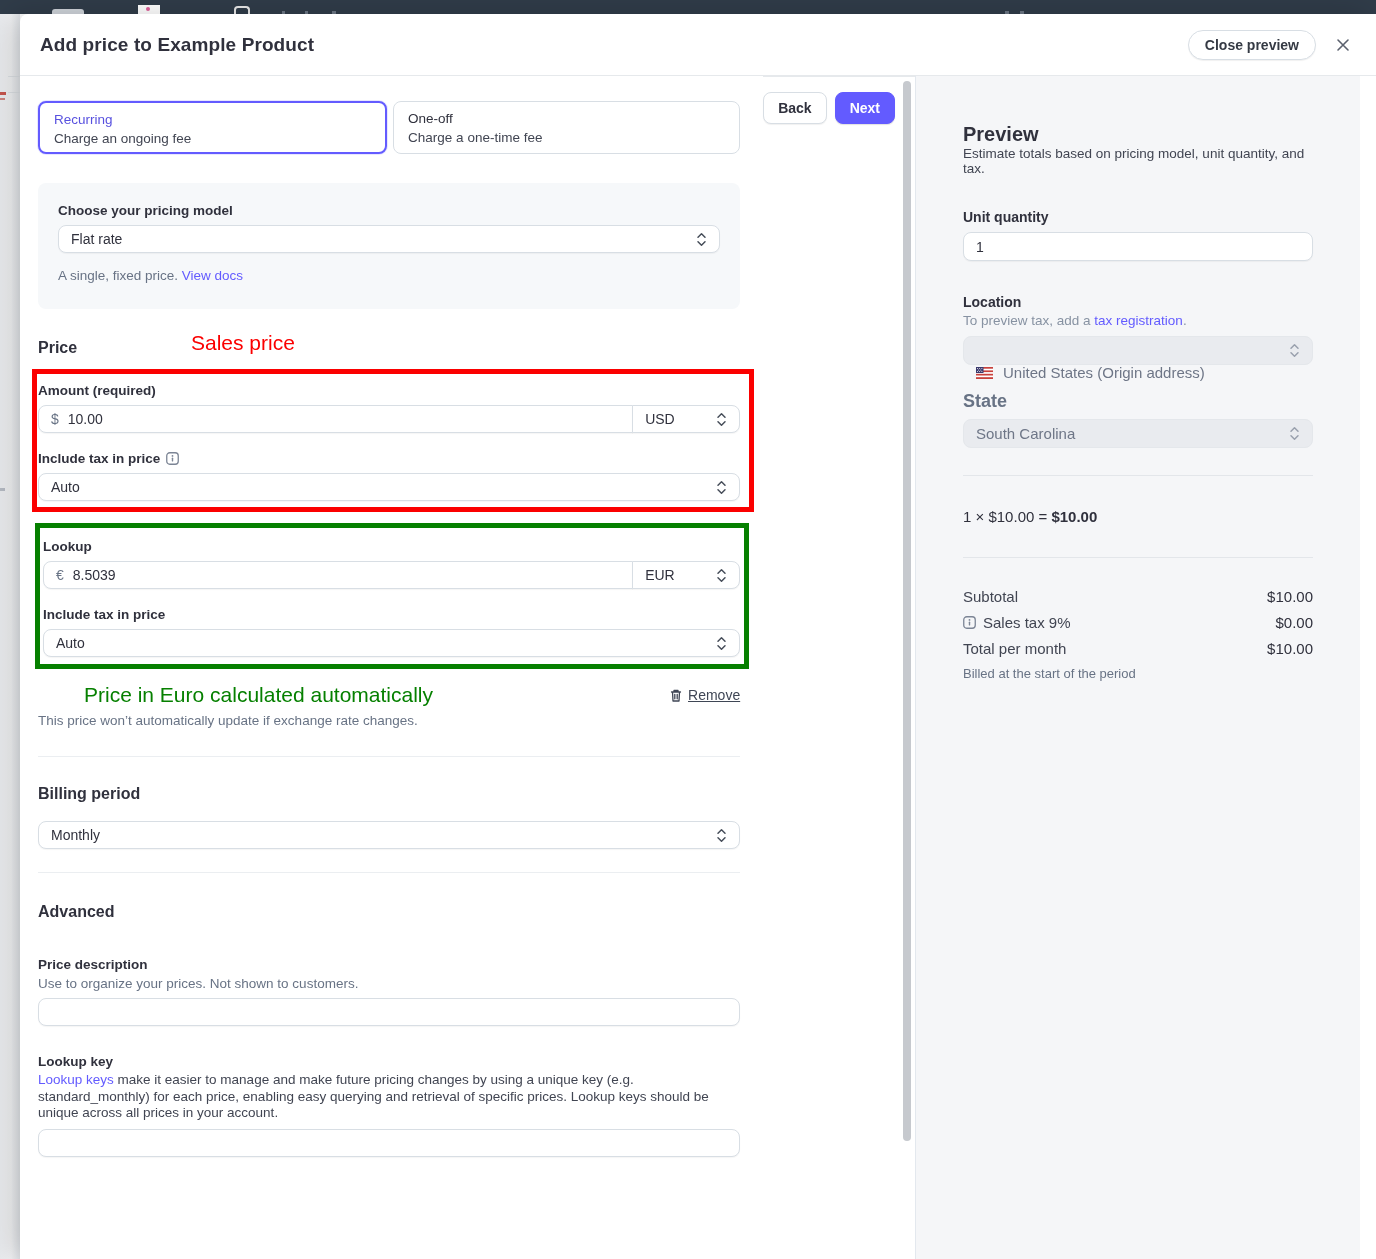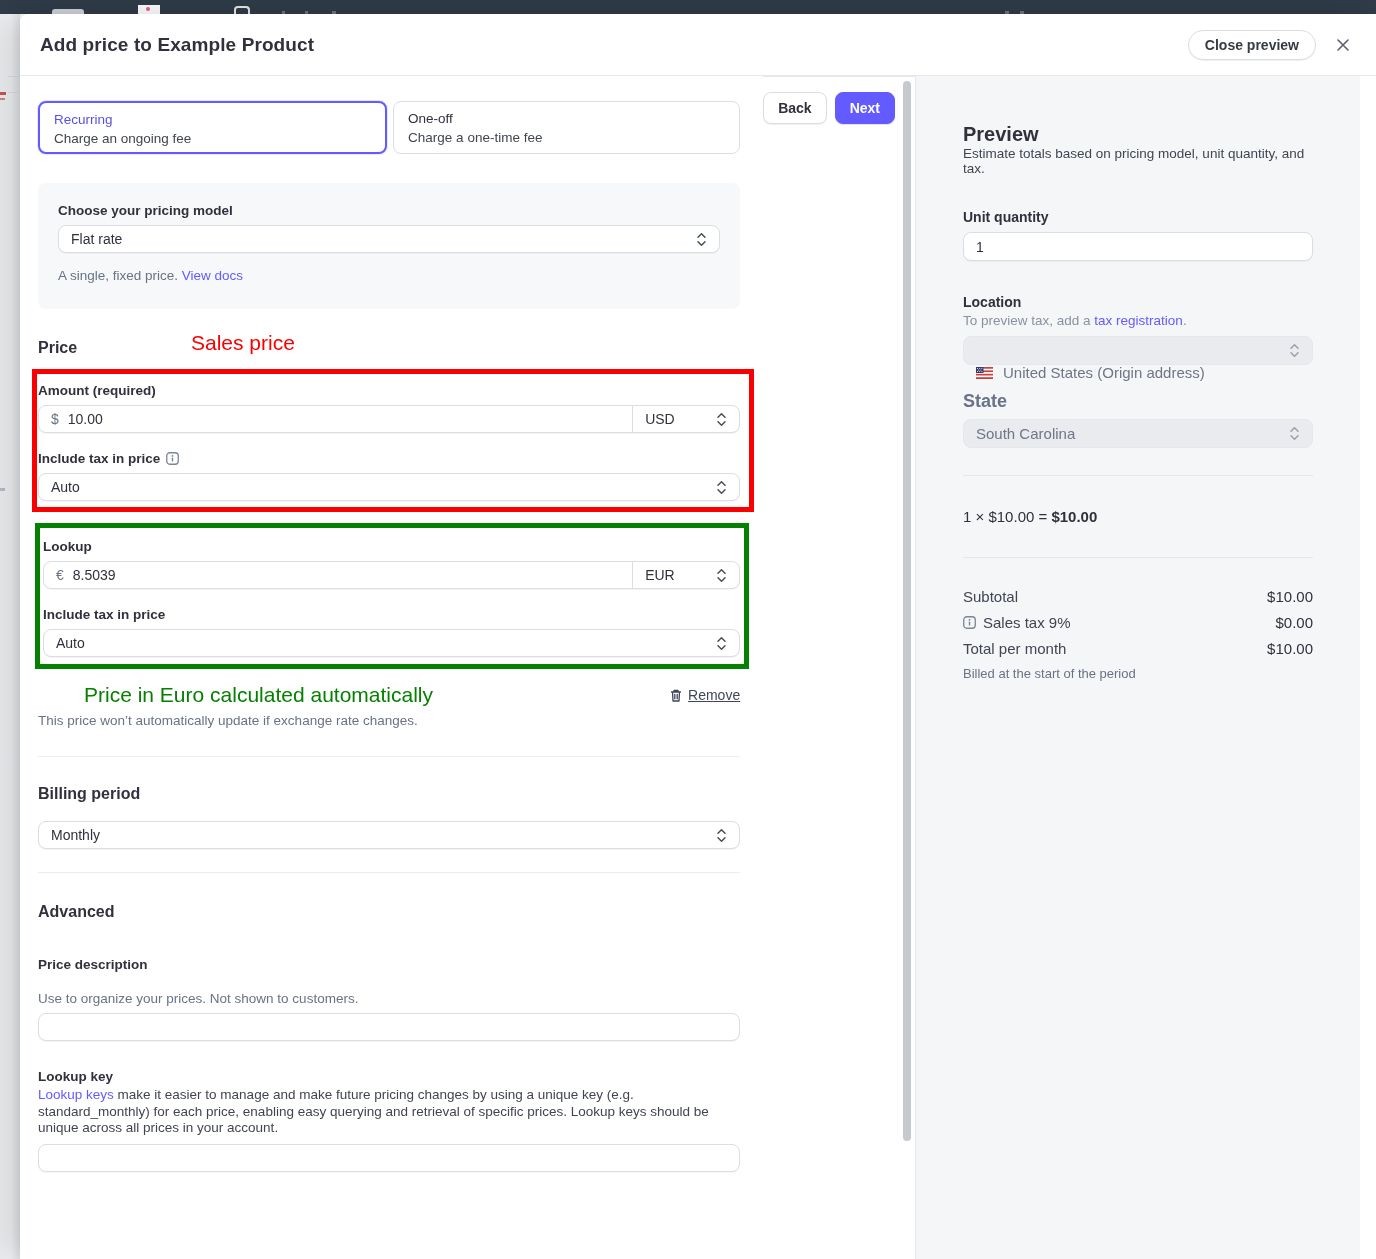--- a/index.html
+++ b/index.html
@@ -89,21 +89,21 @@
   .add-currency-row .select { flex:1; }
   .clear-x { margin-left:13px; width:16px; height:16px; display:flex; align-items:center; justify-content:center; cursor:pointer; }
   .currency-note { margin-top:6px; }
 
   .hdiv { margin-top:28px; height:1px; background:#ebeef1; }
   .billing-heading { margin-top:28px; }
   .billing-select { margin-top:18px; }
   .adv-div { margin-top:23px; }
   .advanced-heading { margin-top:30px; }
   .pd-label { margin-top:36px; margin-bottom:0; }
-  .pd-caption { margin-top:19px; }
+  .pd-caption { margin-top:4px; }
   .plain-input { margin-top:7px; width:100%; height:28px; border:1px solid #d8dee4; border-radius:8px;
     background:#fff; box-shadow:0 1px 1px rgba(0,0,0,.04); font-size:14px; color:#30313d; padding:0 12px;
     font-family:"Liberation Sans",sans-serif; outline:none; }
   .lk-label { margin-top:28px; margin-bottom:0; }
   .lk-para { margin-top:3px; font-size:13.5px; color:#414552; line-height:1.23; max-width:842px; }
 
   .content-footer { height:63px; border-top:1px solid #e6e9ec; display:flex; align-items:center;
     justify-content:flex-end; gap:8px; padding-right:20px; background:#fff; }
   .btn { height:32px; padding:0 14px; border-radius:8px; font-size:14px; font-weight:600;
     display:flex; align-items:center; cursor:pointer; }

